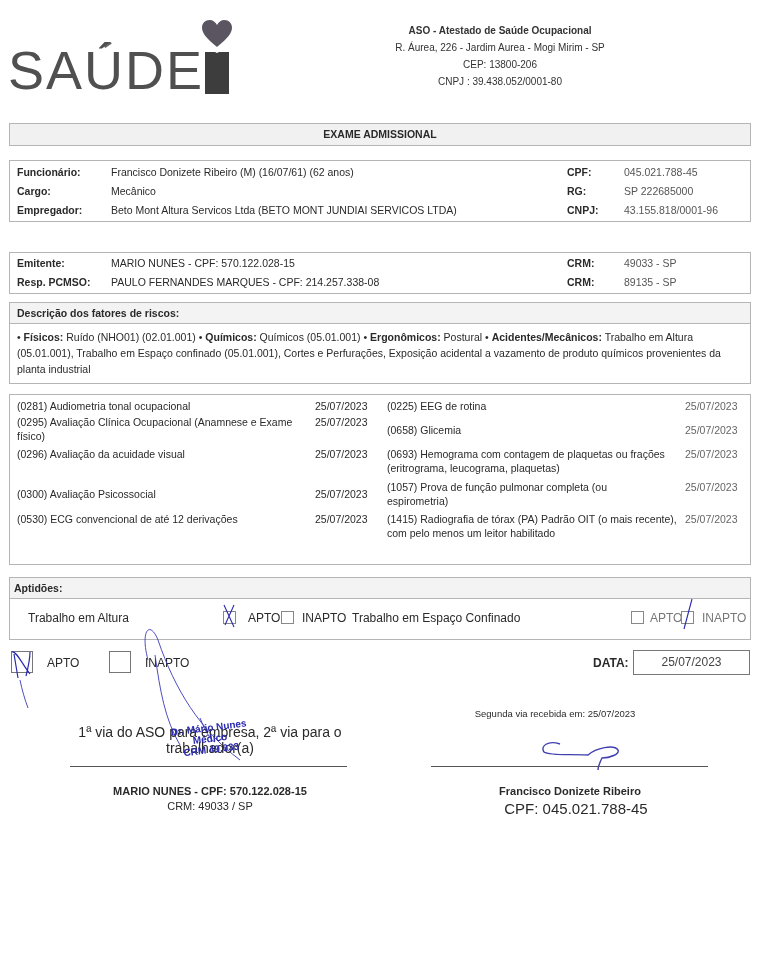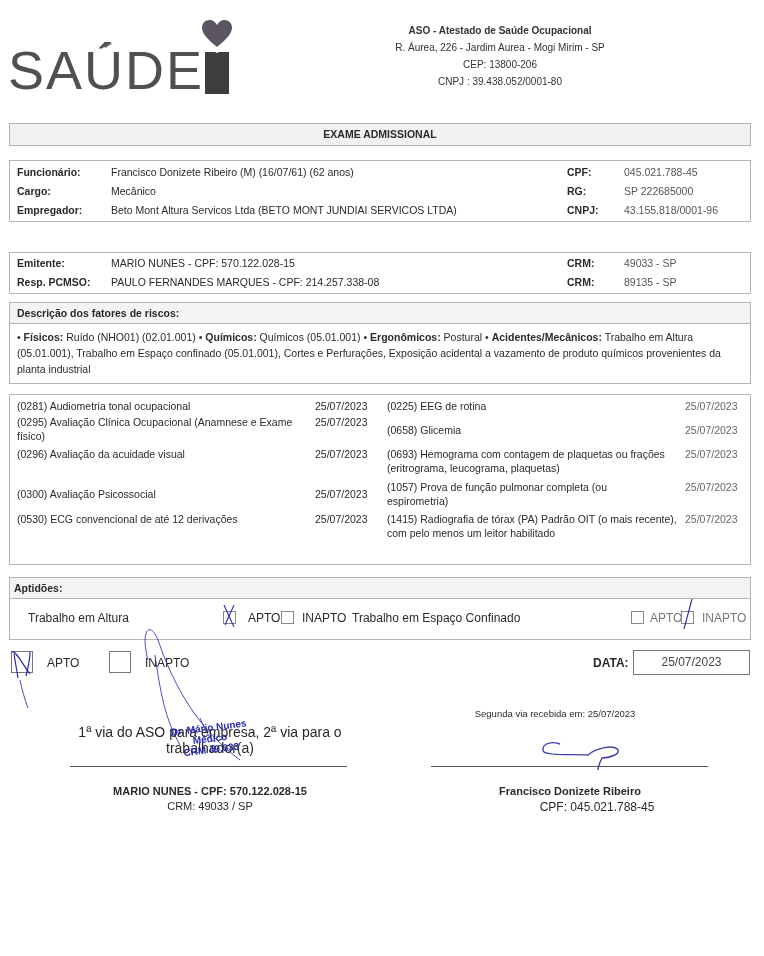--- a/index.html
+++ b/index.html
@@ -237,13 +237,13 @@
 <div class="abs center" style="left:40px; top:785px; width:340px; font-size:11px; font-weight:bold;">MARIO NUNES - CPF: 570.122.028-15</div>
 <div class="abs center" style="left:40px; top:800px; width:340px; font-size:11px;">CRM: 49033 / SP</div>
 
 <div class="abs center" style="left:430px; top:708px; width:250px; font-size:9.5px;">Segunda via recebida em: 25/07/2023</div>
 
 <svg class="abs" style="left:530px; top:738px;" width="100" height="34">
   <path d="M 30 6 C 18 2, 10 8, 14 14 C 20 18, 40 16, 58 17 C 66 10, 84 6, 88 12 C 90 16, 80 20, 72 20 C 70 24, 68 30, 68 32" stroke="#4040b0" stroke-width="1.4" fill="none"></path>
 </svg>
 <div class="sig-line" style="left:431px; top:766px; width:277px;"></div>
 <div class="abs center" style="left:445px; top:785px; width:250px; font-size:11px; font-weight:bold;">Francisco Donizete Ribeiro</div>
-<div class="abs center" style="left:472px; top:800px; width:250px; font-size:12px;">CPF: 045.021.788-45</div>
+<div class="abs center" style="left:451px; top:800px; width:250px; font-size:15px;">CPF: 045.021.788-45</div>
 
 </body></html>

